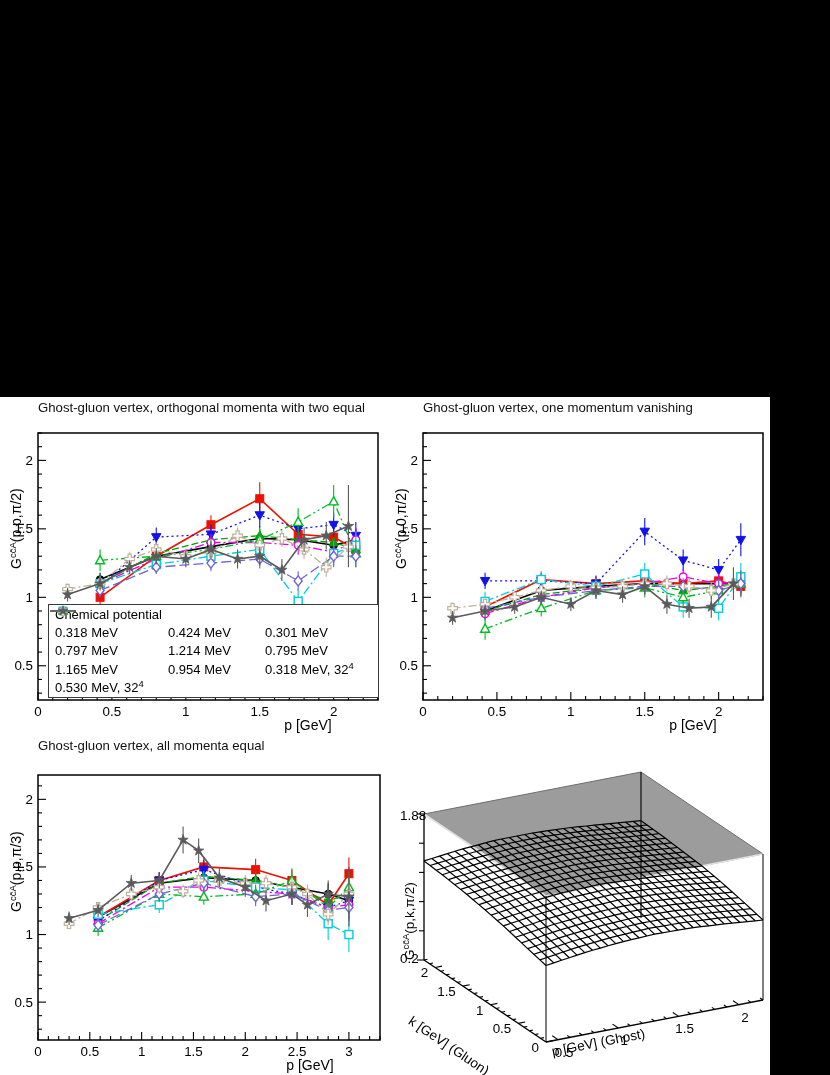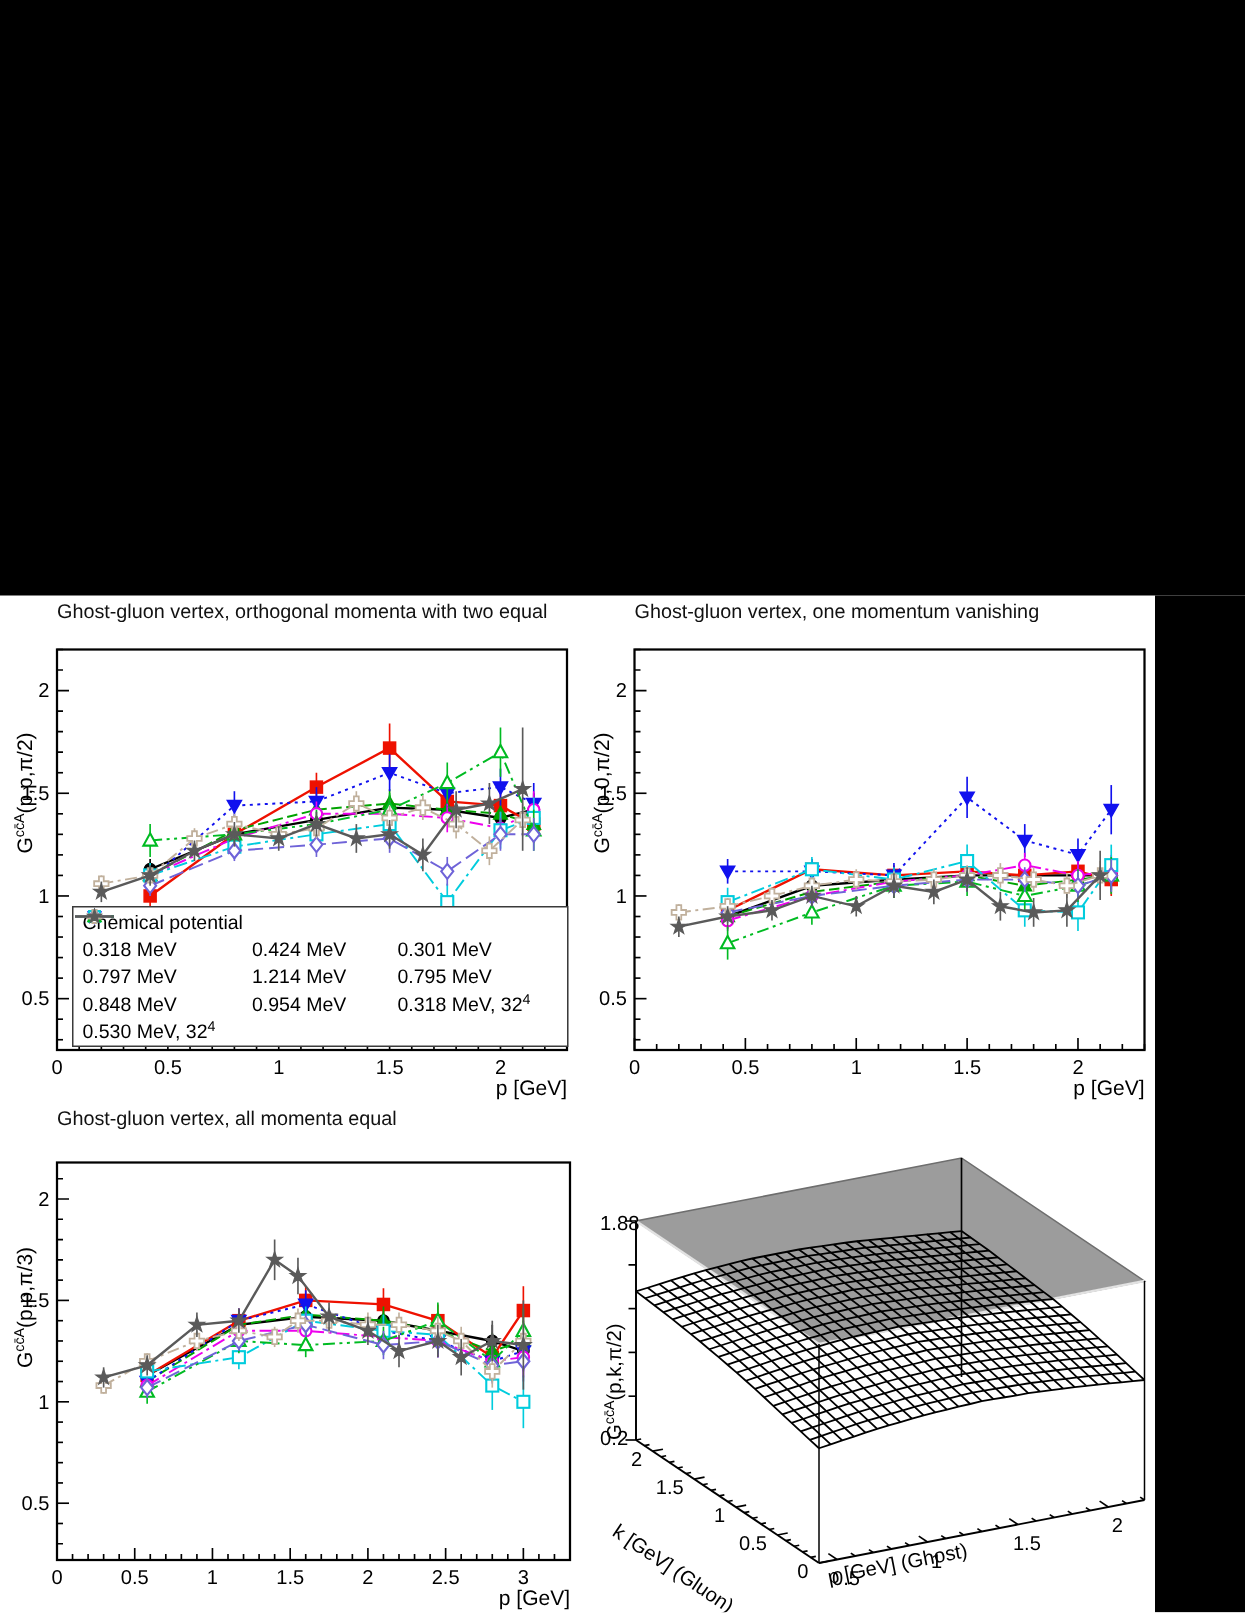--- a/index.html
+++ b/index.html
@@ -4,21 +4,21 @@
 <style>
   html,body{margin:0;padding:0;background:#fff;}
   #stage{position:relative;width:830px;height:1075px;background:#ffffff;overflow:hidden;
          font-family:"Liberation Sans",sans-serif;color:#000;}
   .blackfill{position:absolute;background:#000;}
   .panel{position:absolute;}
   .panel svg{position:absolute;left:0;top:0;}
   .ptitle{position:absolute;font-size:13.2px;text-align:left;white-space:nowrap;color:#111;}
   .ylab{position:absolute;transform-origin:0 0;transform:rotate(-90deg);white-space:nowrap;
         font-size:14px;}
-  .xlab{position:absolute;font-size:14px;text-align:right;white-space:nowrap;}
+  .xlab{position:absolute;font-size:14px;text-align:center;white-space:nowrap;}
   .sup{font-size:9.5px;position:relative;top:-5px;}
   .sub4{font-size:9.5px;position:relative;top:-5px;}
   #legend-box{position:absolute;left:48px;top:207px;width:331px;height:94px;
       background:#fff;border:1.6px solid #3a3a3a;box-sizing:border-box;z-index:5;
       font-size:13px;padding:1px 0 0 6px;}
   #legend-title{height:17px;line-height:17px;}
   #legend-grid{display:grid;grid-template-columns:113px 97px 1fr;grid-auto-rows:18.5px;}
   .lentry{display:flex;align-items:center;gap:3px;white-space:nowrap;}
   .axlab3d{position:absolute;white-space:nowrap;font-size:13.5px;}
   .ztick{position:absolute;font-size:13.5px;text-align:left;width:22px;}
@@ -330,21 +330,21 @@
               <line x1="1" y1="6" x2="27" y2="6" stroke="#00ccdd" stroke-width="1.3" stroke-dasharray="9 3 2 3"></line>
               <rect x="10.4" y="2.4" width="7.2" height="7.2" fill="#ffffff" stroke="#00ccdd" stroke-width="1.4"></rect>
             </svg>
             <span>0.795 MeV</span>
           </div>
           <div class="lentry">
             <svg width="28" height="12">
               <line x1="1" y1="6" x2="27" y2="6" stroke="#00bb22" stroke-width="1.3" stroke-dasharray="8 3 2 3 2 3"></line>
               <polygon points="14,1.6799999999999997 18.05,9.06 9.95,9.06" fill="#ffffff" stroke="#00bb22" stroke-width="1.4"></polygon>
             </svg>
-            <span>0.848 MeV</span>
+            <span>1.165 MeV</span>
           </div>
           <div class="lentry">
             <svg width="28" height="12">
               <line x1="1" y1="6" x2="27" y2="6" stroke="#6f63d8" stroke-width="1.3" stroke-dasharray="10 4"></line>
               <polygon points="14,1.5 17.6,6 14,10.5 10.4,6" fill="#ffffff" stroke="#6f63d8" stroke-width="1.4"></polygon>
             </svg>
             <span>0.954 MeV</span>
           </div>
           <div class="lentry">
             <svg width="28" height="12">

